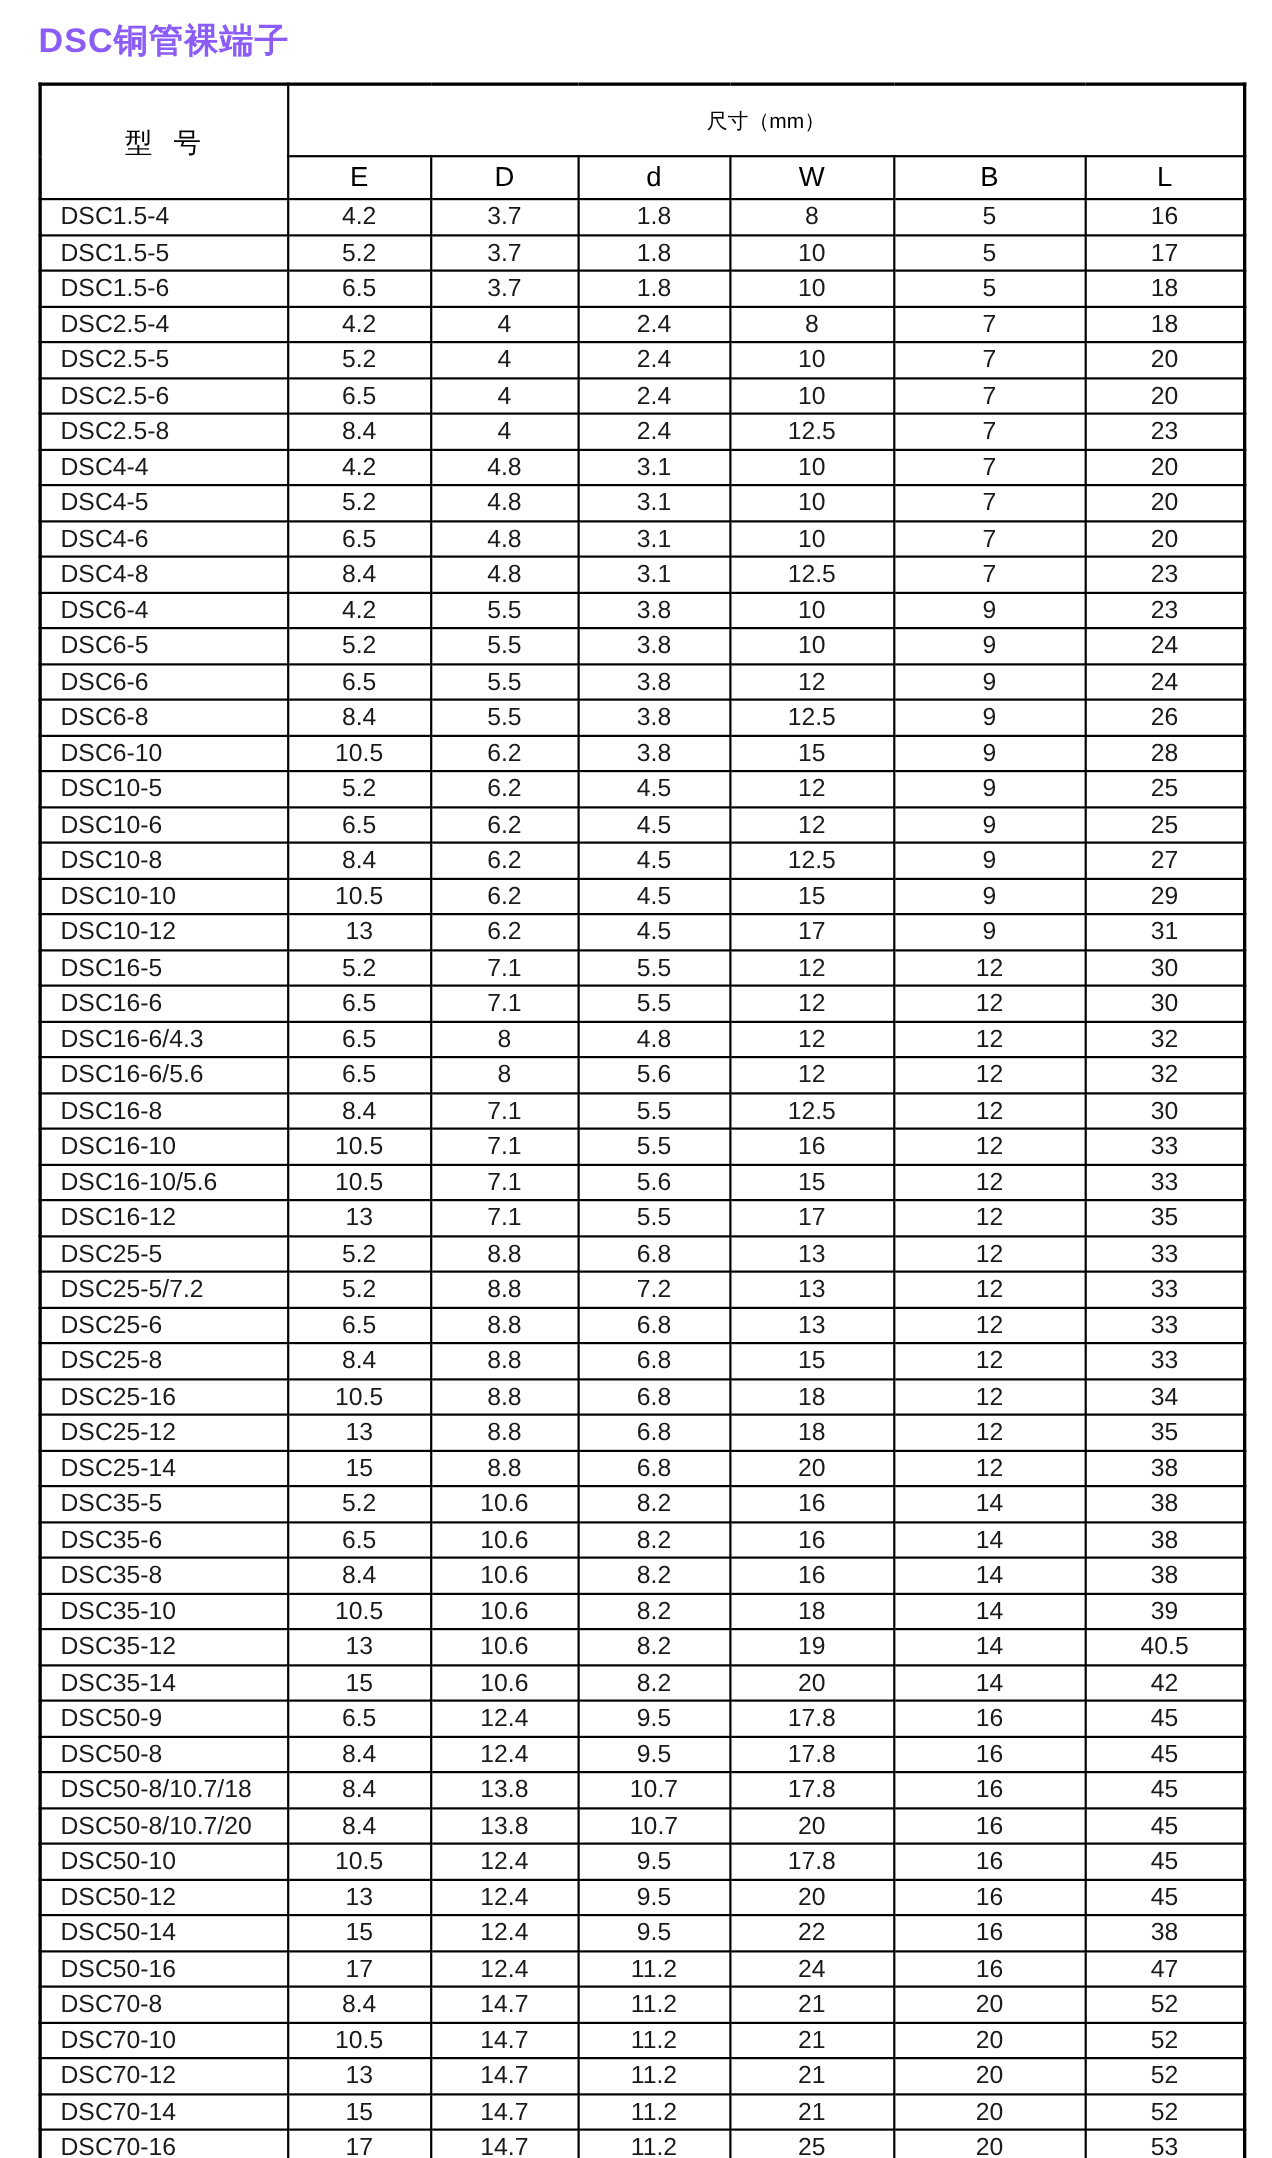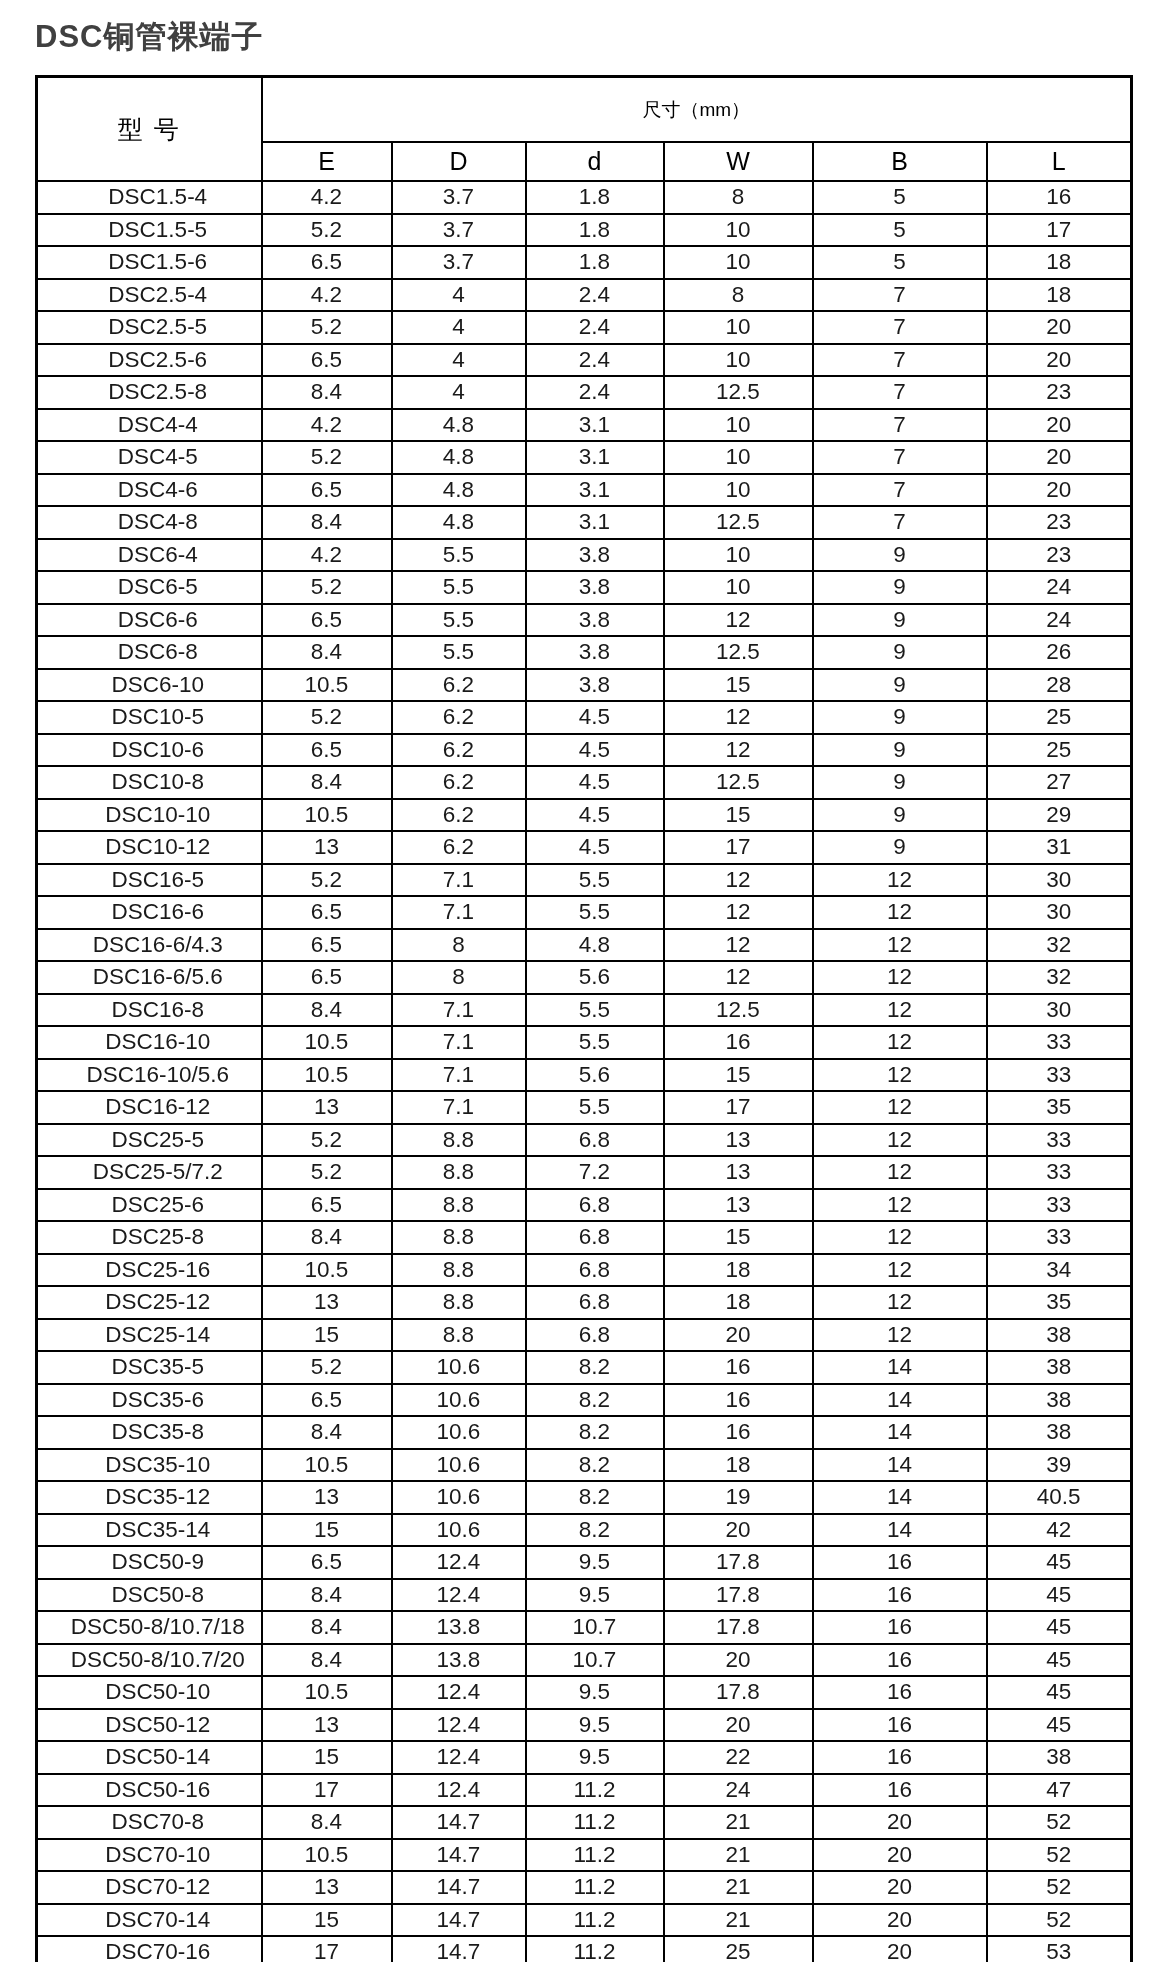--- a/index.html
+++ b/index.html
@@ -19,21 +19,21 @@
     overflow: hidden;
   }
   .page-title {
     margin: 0;
     position: absolute;
     left: 35px;
     top: 16px;
     font-size: 31px;
     font-weight: 600;
     letter-spacing: 1px;
-    color: #404040;
+    color: #8b5cf6;
     white-space: nowrap;
   }
   table.spec-table {
     position: absolute;
     left: 35px;
     top: 75px;
     border-collapse: collapse;
     table-layout: fixed;
     width: 1095px;
     background: #ffffff;
@@ -48,39 +48,40 @@
     white-space: nowrap;
   }
   table.spec-table {
     border: 3px solid #000000;
   }
   th.model-h {
     font-size: 25px;
     font-weight: normal;
     letter-spacing: 2px;
     height: 100px;
+    font-family: Liberation Mono, monospace;
   }
   th.dims-h {
     font-size: 19px;
     font-weight: normal;
     height: 63px;
   }
   tr.col-header-row th {
     font-size: 25px;
     font-weight: normal;
     height: 37px;
   }
   tbody td {
     font-size: 22.5px;
     height: 30.5px;
     line-height: 30.5px;
     color: #1a1a1a;
   }
   tbody td.model-cell {
-    text-align: center;
+    text-align: left;
     padding-left: 17px;
   }
 </style>
 </head>
 <body>
 
 <div class="page">
   <h1 class="page-title">DSC铜管裸端子</h1>
 
   <table class="spec-table">

